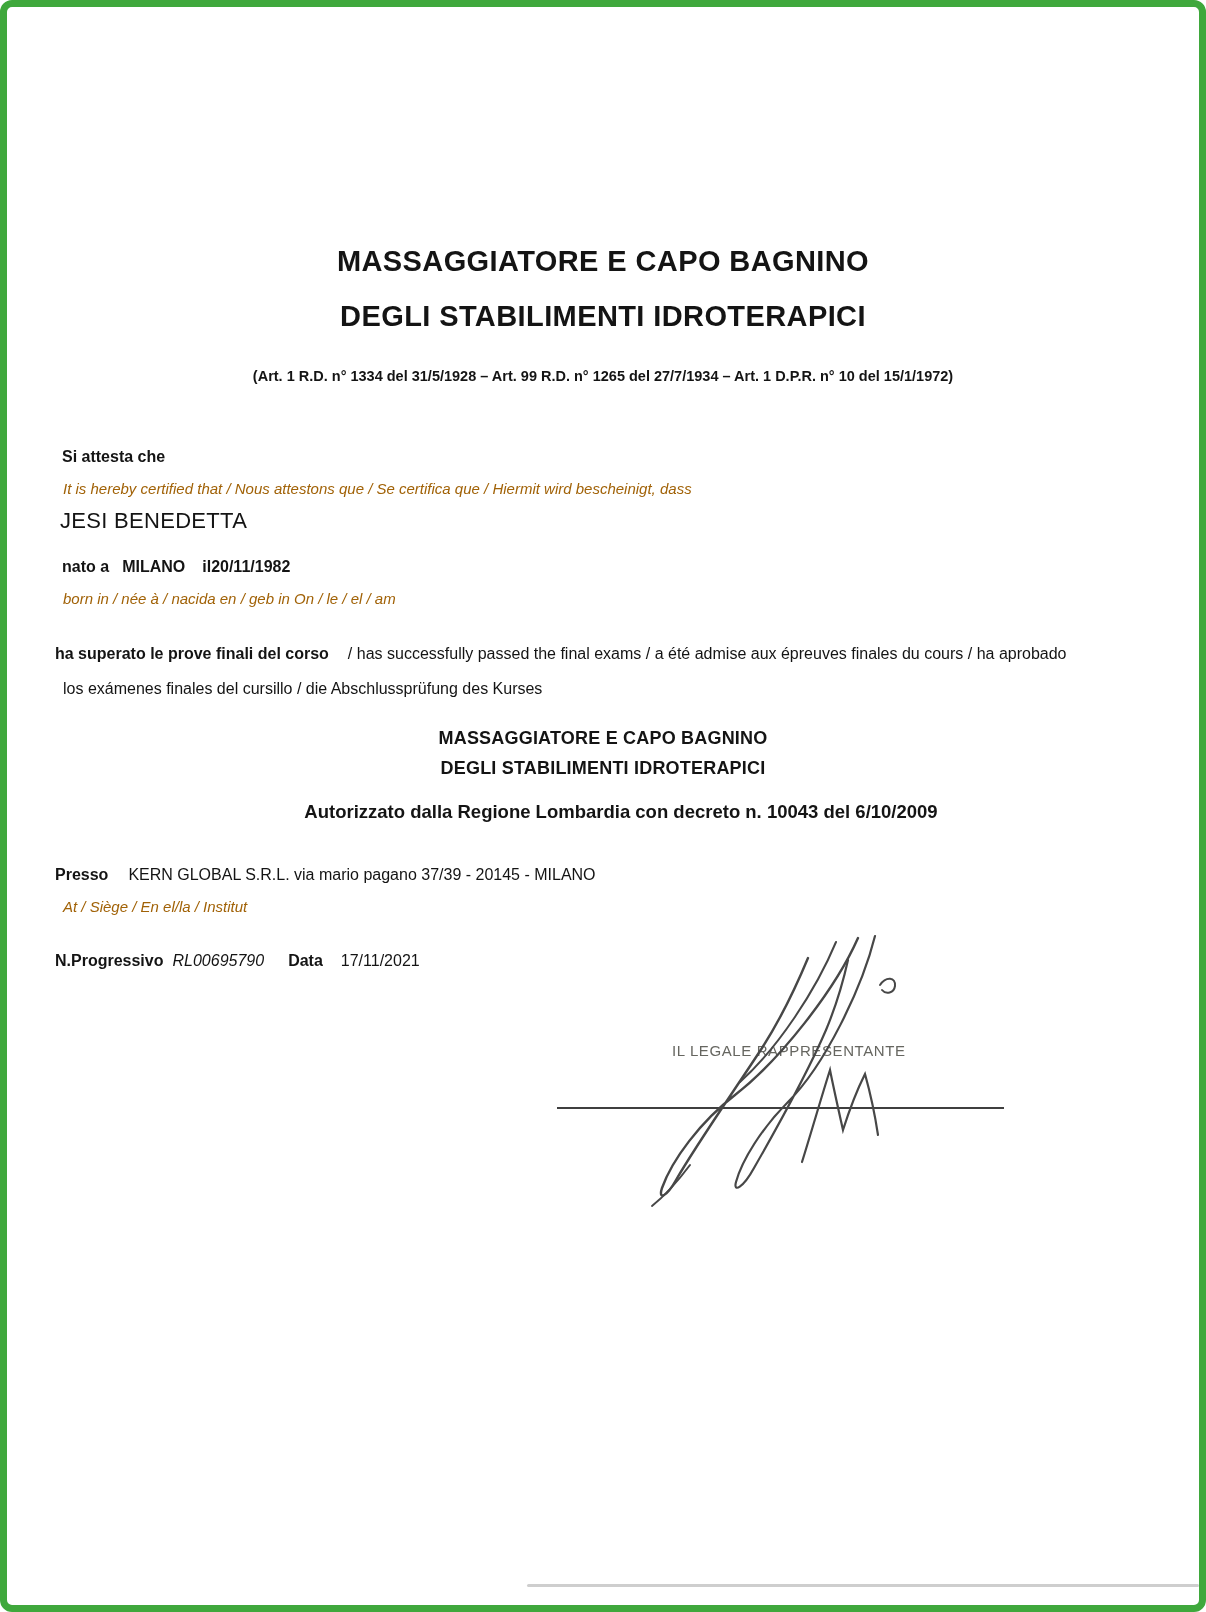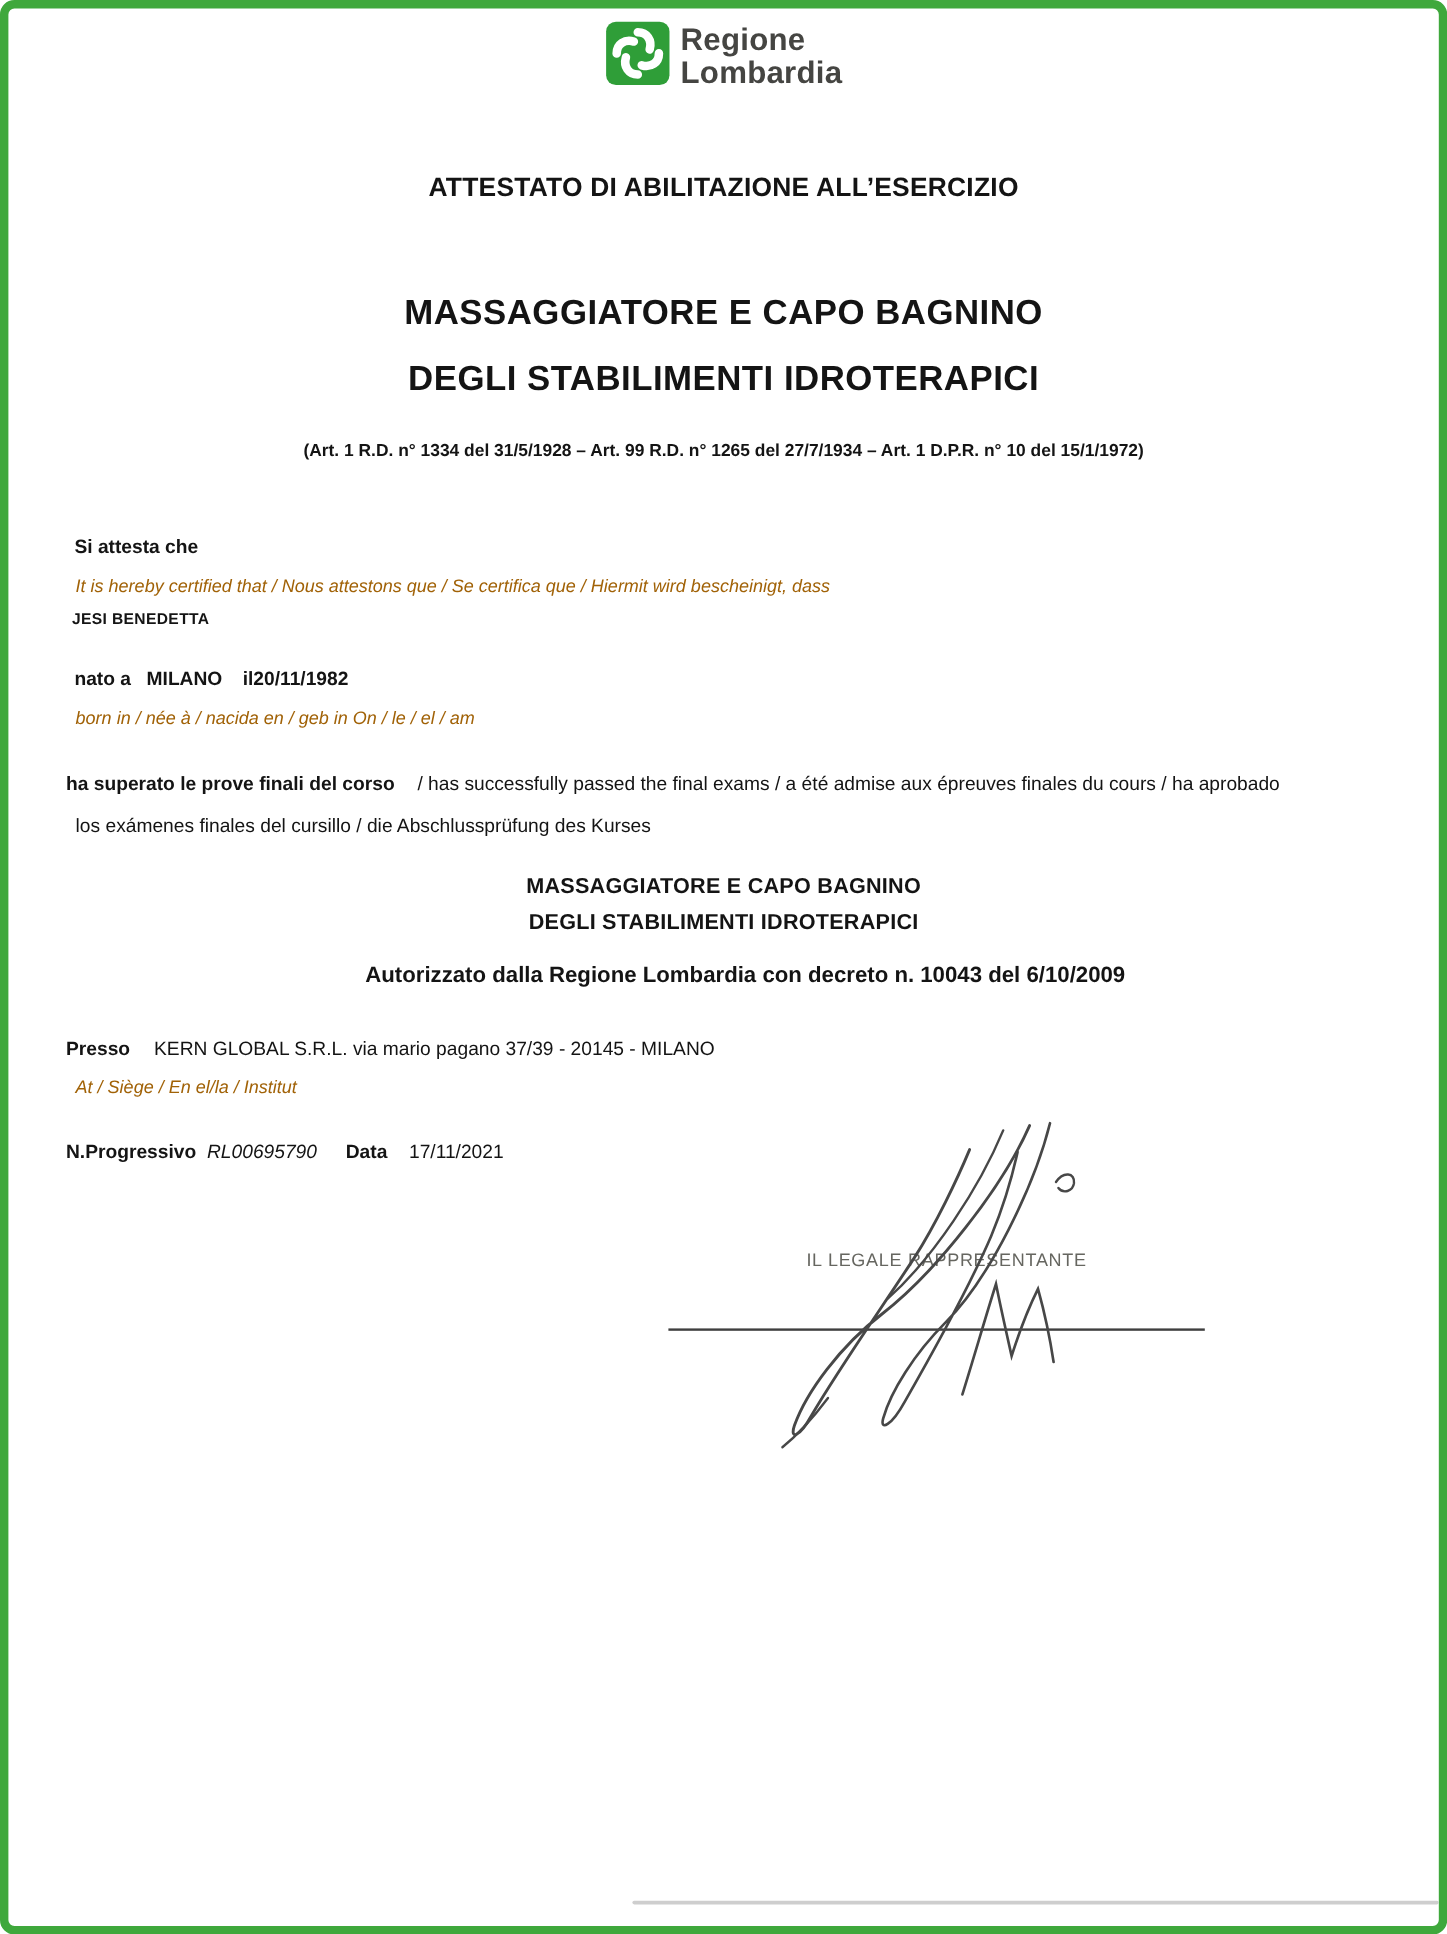--- a/index.html
+++ b/index.html
@@ -30,21 +30,21 @@
   .subject2 { top: 293px; font-size: 29px; font-weight: bold; letter-spacing: 0.4px; }
   .legal { top: 361px; font-size: 14.5px; font-weight: bold; }
 
   
   .b16 { font-size: 16px; font-weight: bold; }
   .r16 { font-size: 16px; font-weight: normal; }
   .i15 { font-size: 15px; font-style: italic; font-weight: normal; color: #a16207; }
 
   .attest-label { top: 441px; left: 55px; }
   .attest-tr   { top: 473px; left: 56px; }
-  .person-name { top: 501px; left: 53px; font-size: 13px; font-weight: bold; letter-spacing: 0.3px; }
+  .person-name { top: 501px; left: 53px; font-size: 22px; font-weight: normal; letter-spacing: 0.3px; }
   .birth-line  { top: 551px; left: 55px; white-space: nowrap; }
   .birth-place { margin-left: 13px; }
   .birth-il    { margin-left: 17px; }
   .birth-date  { }
   .birth-tr    { top: 583px; left: 56px; }
 
   .exam-line   { top: 638px; left: 48px; white-space: nowrap; }
   .exam-tr1    { margin-left: 19px; }
   .exam-line2  { top: 673px; left: 56px; }
 
@@ -67,40 +67,22 @@
   .sig-svg   { top: 923px; left: 533px; width: 470px; height: 290px; pointer-events: none; }
   .sig-svg path { stroke: var(--signature_ink, #474747); fill: none; stroke-linecap: round; }
 
   .scan-line { top: 1577px; left: 520px; width: 672px; height: 3px; background: #bdbdbd; opacity: 0.75; border-radius: 2px; }
 </style>
 </head>
 <body>
 
 <div class="page">
 
-  <div class="abs logo-wrap">
-    <span class="logo-mark">
-      <svg viewBox="0 0 100 100" width="55" height="55" aria-hidden="true">
-        <rect x="2" y="2" width="96" height="96" rx="15" fill="currentColor"></rect>
-        <g stroke="#ffffff" stroke-width="13" fill="none" stroke-linecap="round">
-          <path d="M50 18 C 64 18 72 30 68 44"></path>
-          <path d="M82 50 C 82 64 70 72 56 68"></path>
-          <path d="M50 82 C 36 82 28 70 32 56"></path>
-          <path d="M18 50 C 18 36 30 28 44 32"></path>
-        </g>
-      </svg>
-    </span>
-    <span class="logo-text">
-      <div>Regione</div>
-      <div>Lombardia</div>
-    </span>
-  </div>
 
   <div class="abs center title">
-    <div>ATTESTATO DI ABILITAZIONE ALL’ESERCIZIO</div>
   </div>
 
   <div class="abs center subject1">MASSAGGIATORE E CAPO BAGNINO</div>
   <div class="abs center subject2">DEGLI STABILIMENTI IDROTERAPICI</div>
 
   <div class="abs center legal">(Art. 1 R.D. n° 1334 del 31/5/1928 – Art. 99 R.D. n° 1265 del 27/7/1934 – Art. 1 D.P.R. n° 10 del 15/1/1972)</div>
 
   <div class="abs attest-label b16">Si attesta che</div>
   <div class="abs attest-tr i15">It is hereby certified that / Nous attestons que / Se certifica que / Hiermit wird bescheinigt, dass</div>
   <div class="abs person-name">JESI BENEDETTA</div>

